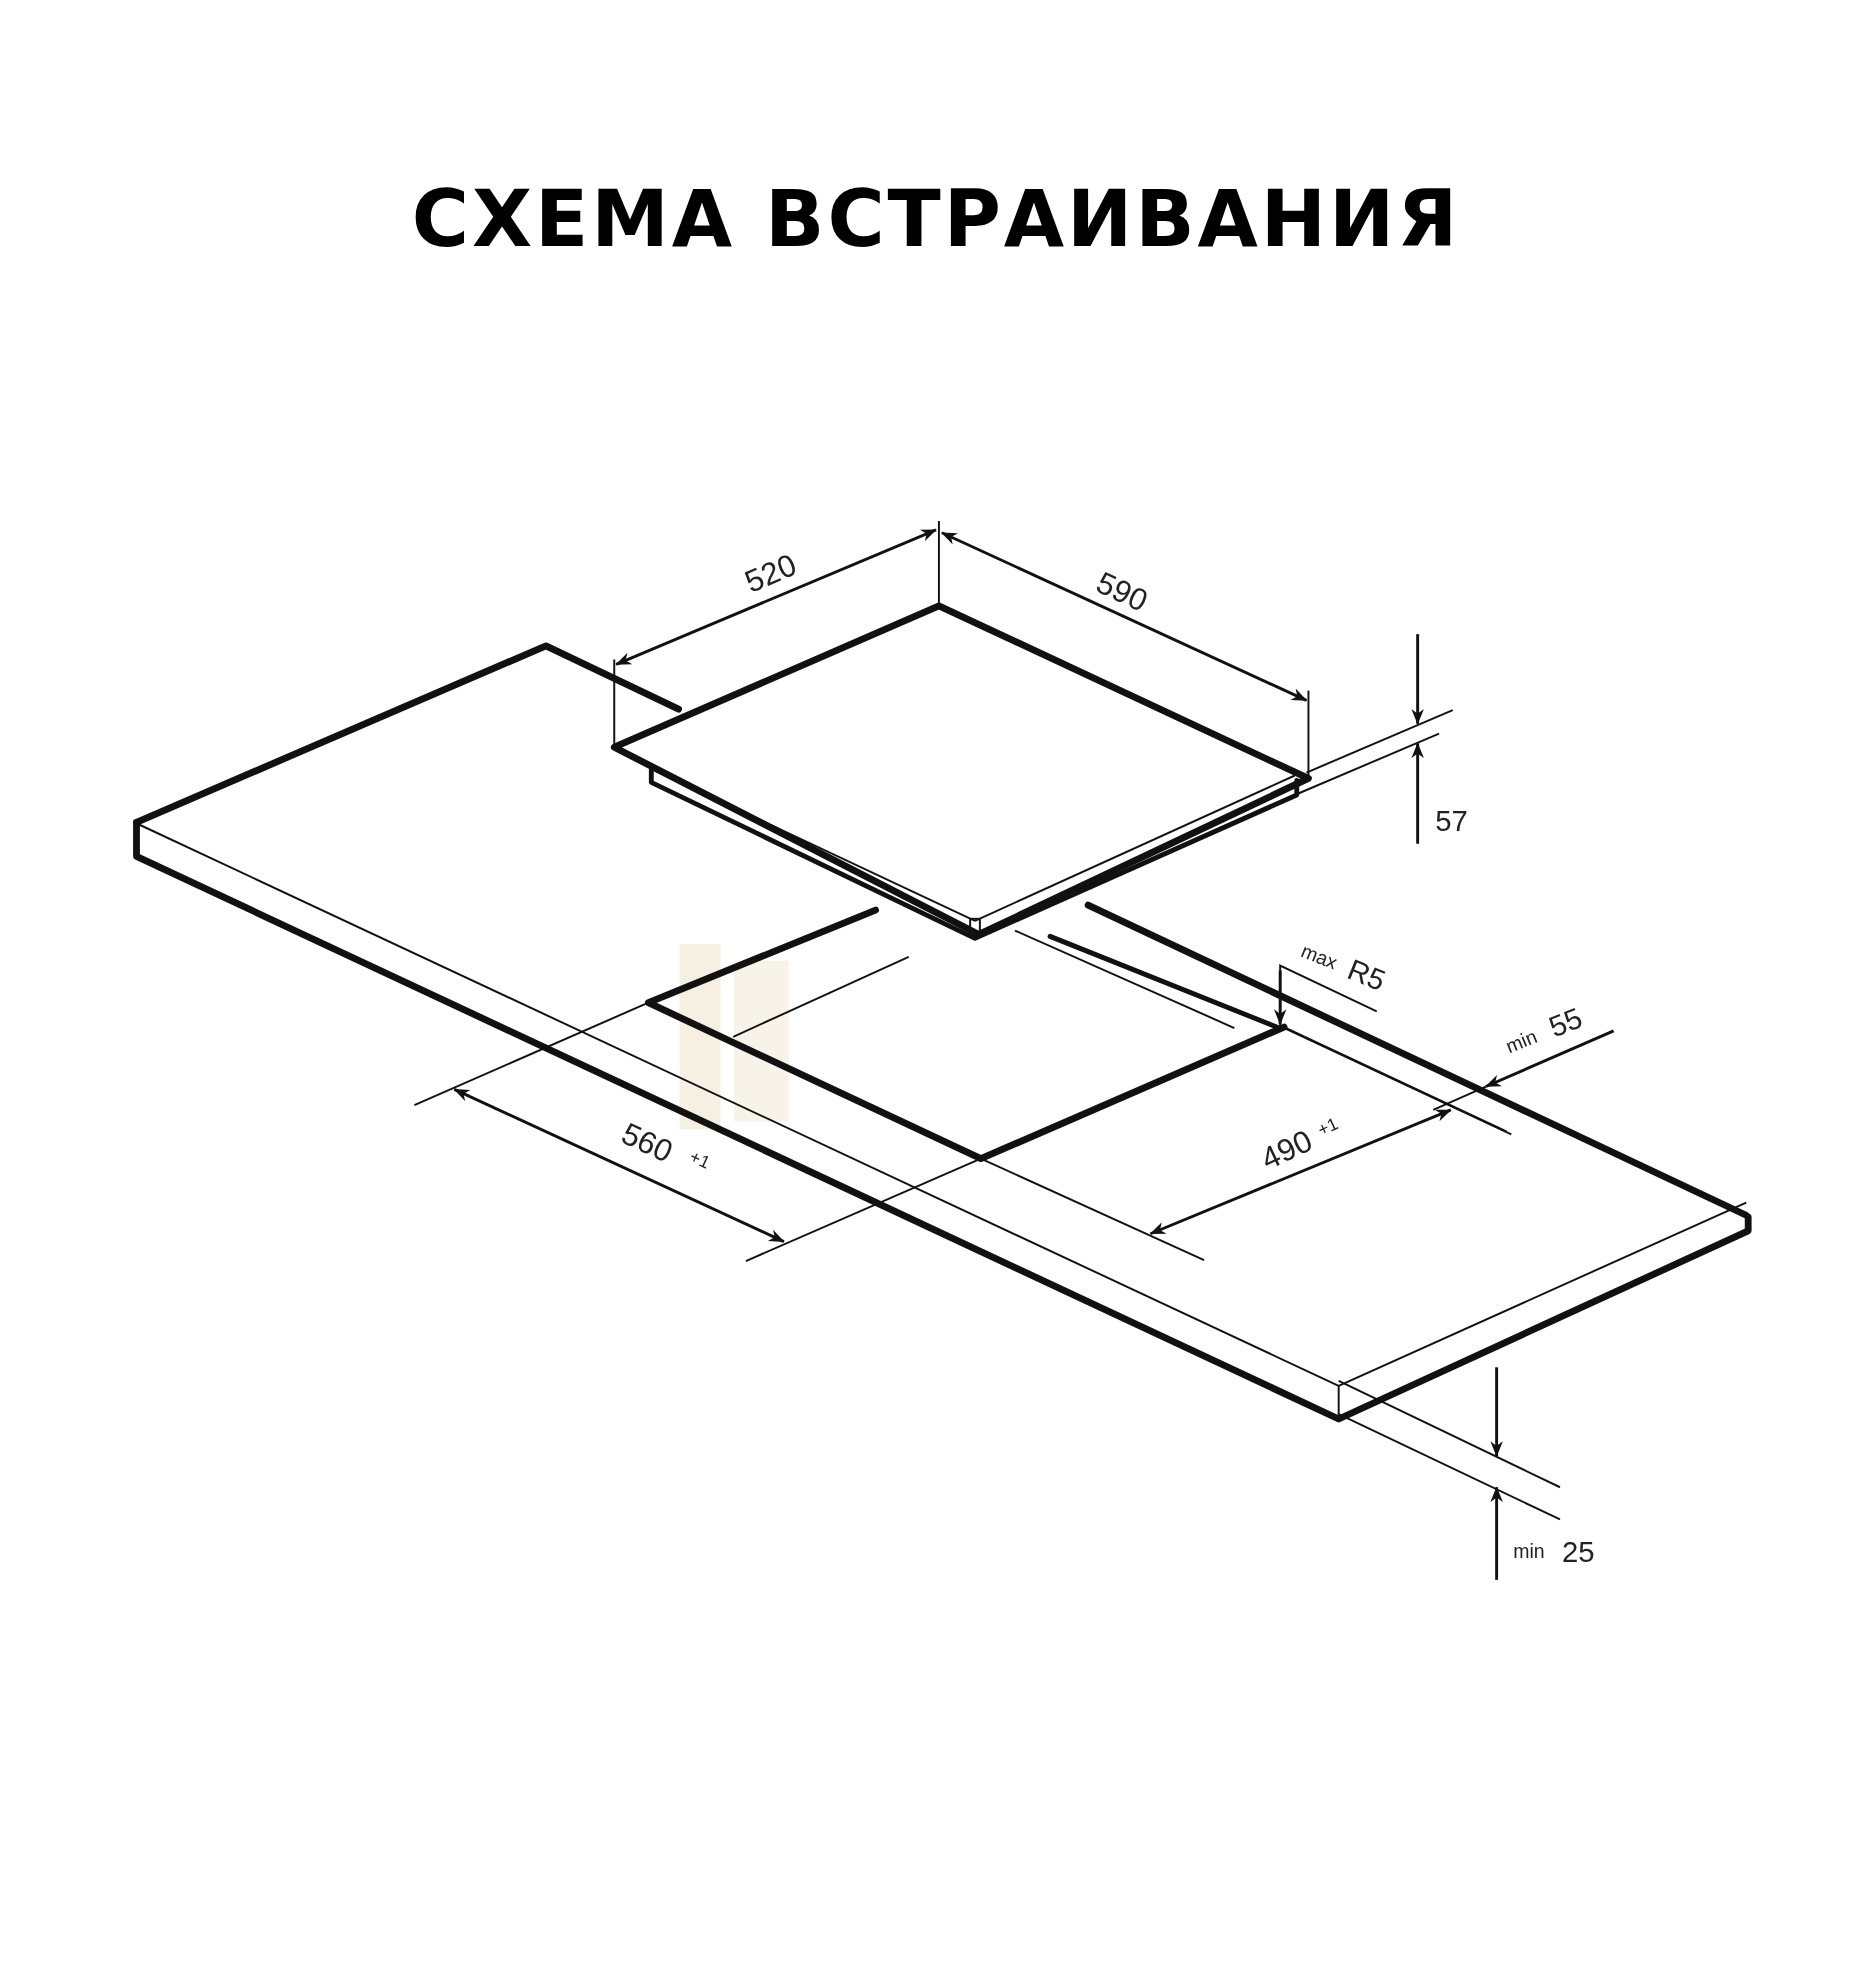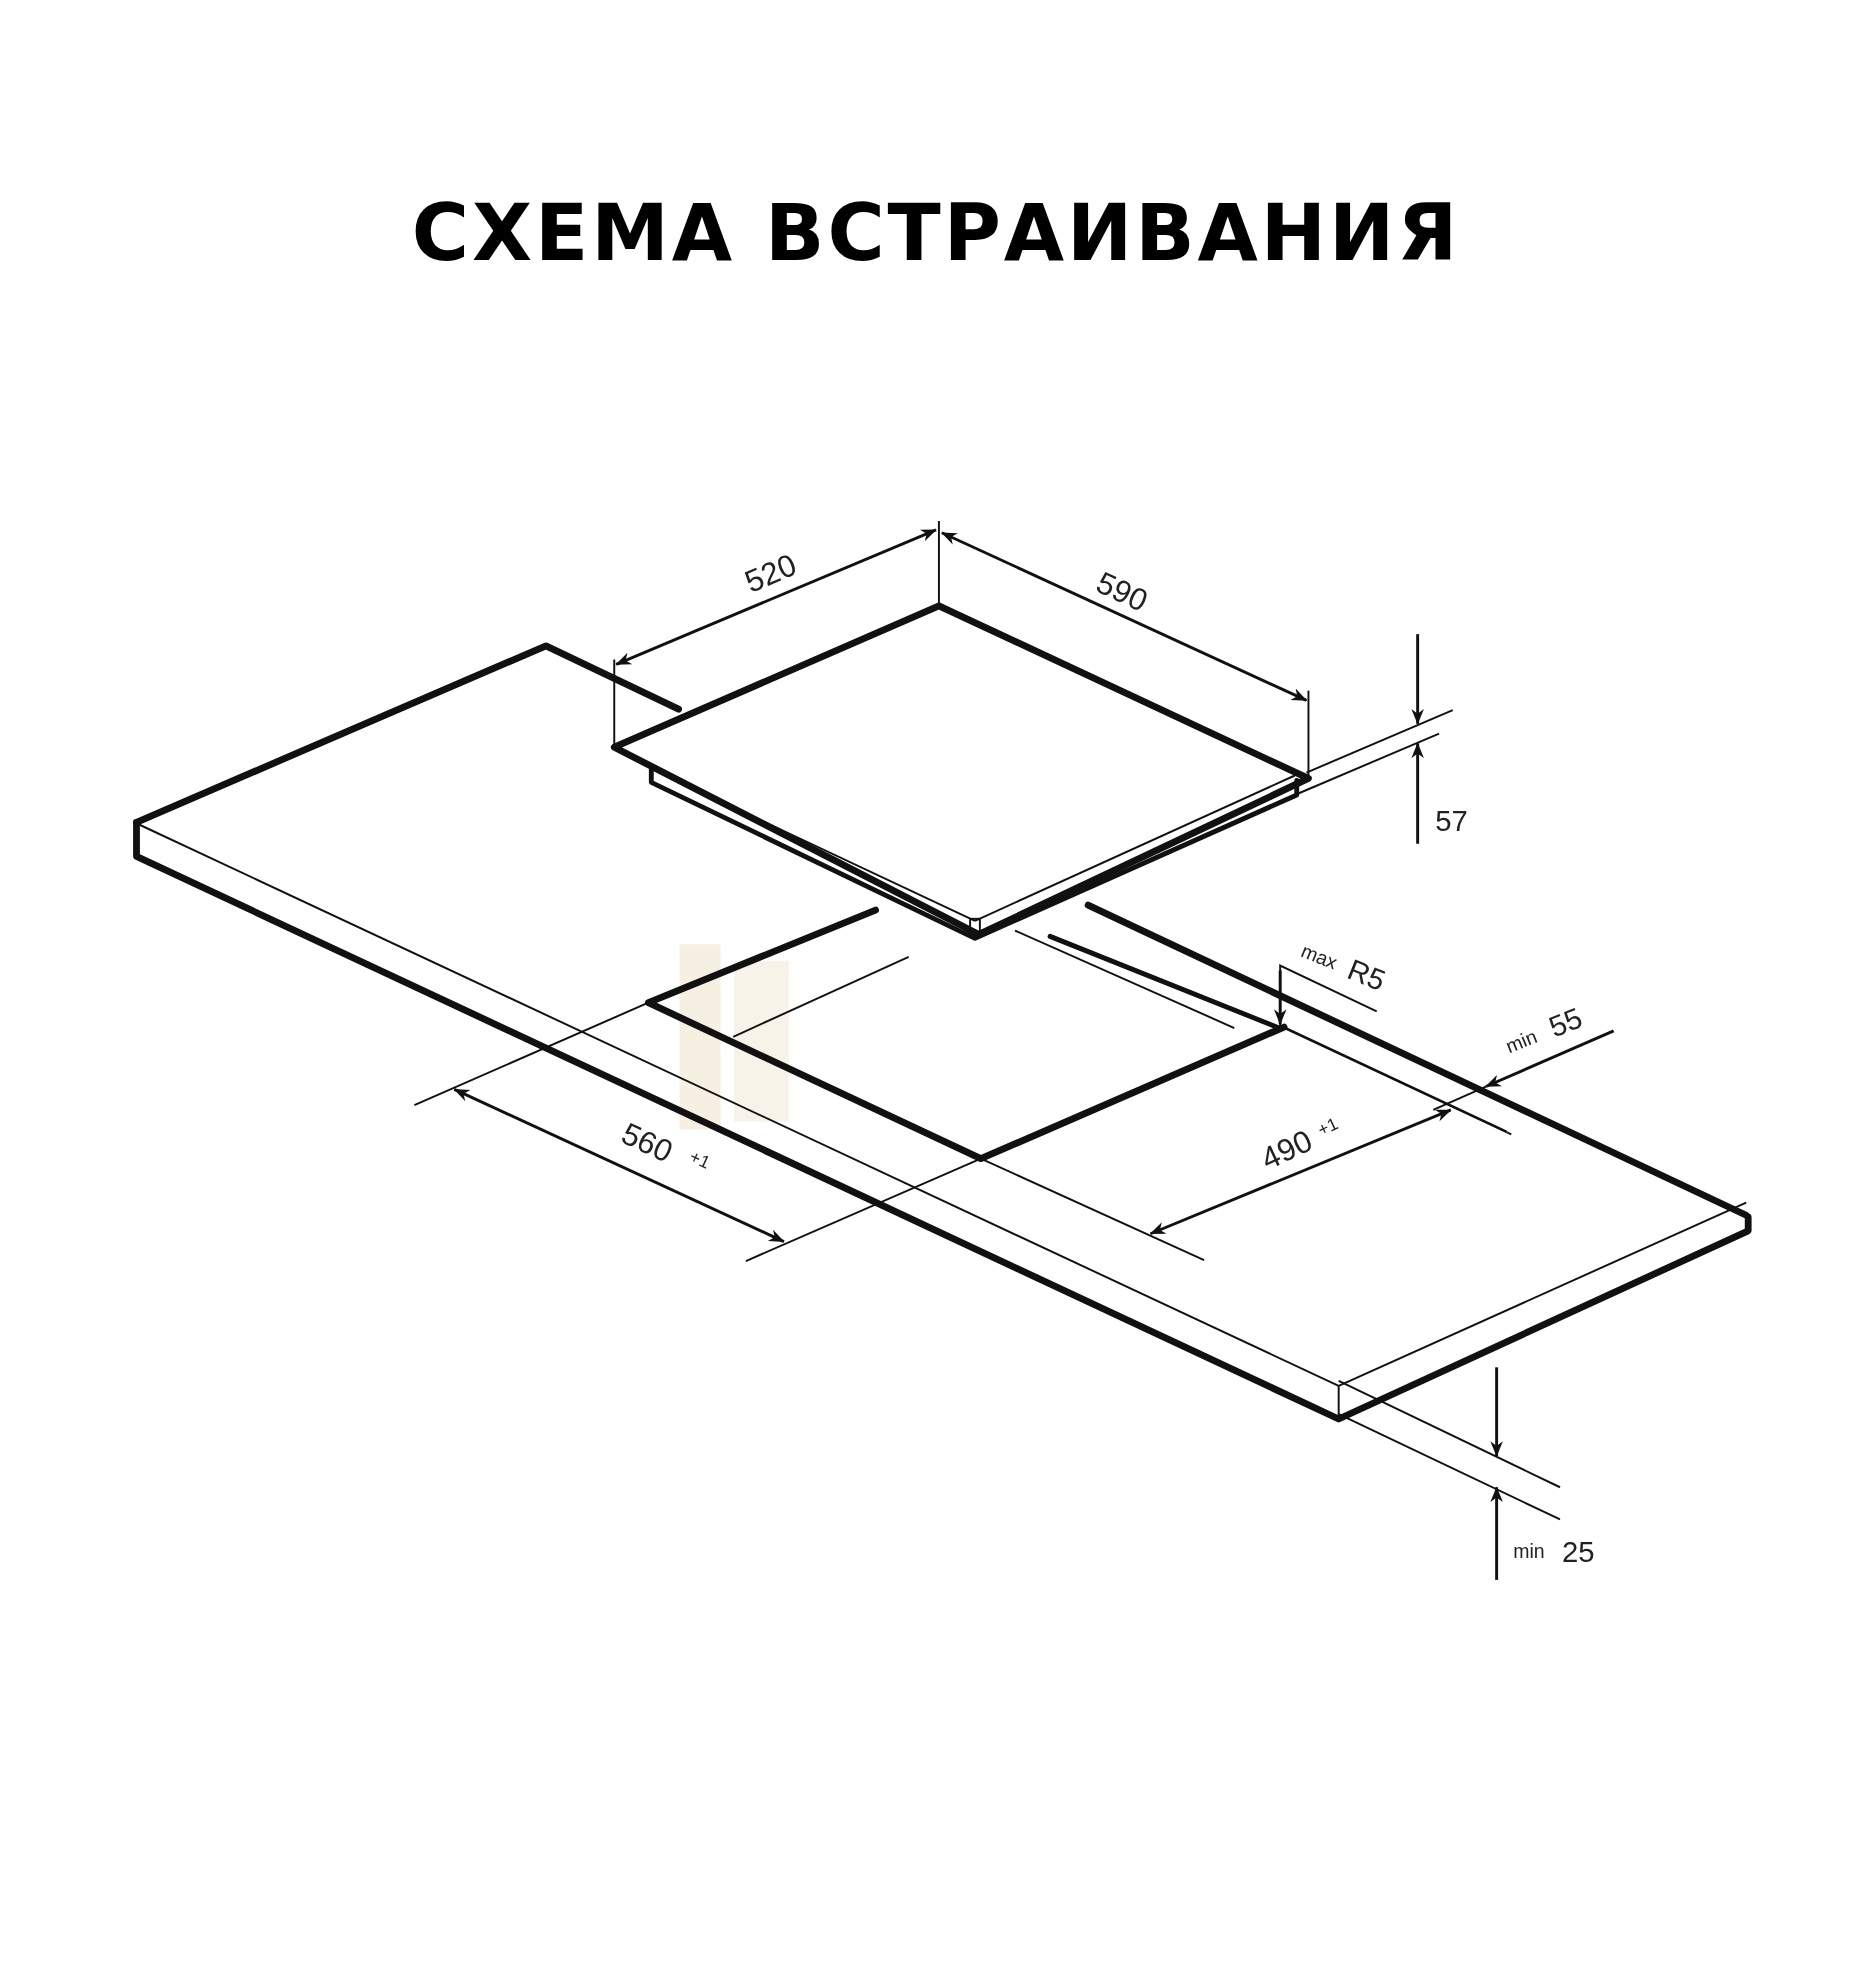--- a/index.html
+++ b/index.html
@@ -1,18 +1,18 @@
 <!DOCTYPE html>
 <html><head>
 <meta charset="utf-8">
 <style>
   html, body { margin: 0; padding: 0; background: #ffffff; }
   body { width: 1872px; height: 1980px; position: relative; overflow: hidden; }
   .title {
-    position: absolute; left: 0; top: 188px; width: 1872px;
+    position: absolute; left: 0; top: 174px; width: 1872px;
     text-align: center;
     font-family: "DejaVu Sans", sans-serif;
     font-weight: bold; font-size: 78px; letter-spacing: 2.9px;
     color: #000000;
   }
   svg.diagram { position: absolute; left: 0; top: 0; }
   .thick { stroke: #111111; stroke-width: 7; fill: none; stroke-linecap: round; stroke-linejoin: round; }
   .mid { stroke: #111111; stroke-width: 5; fill: none; stroke-linecap: round; stroke-linejoin: round; }
   .thin { stroke: #111111; stroke-width: 2; fill: none; }
   .dim { stroke: #111111; stroke-width: 3; fill: none; }

